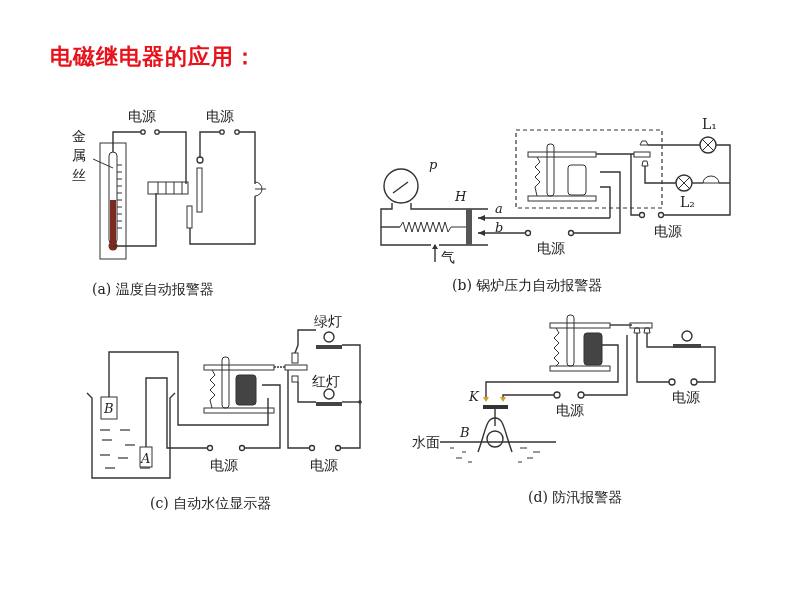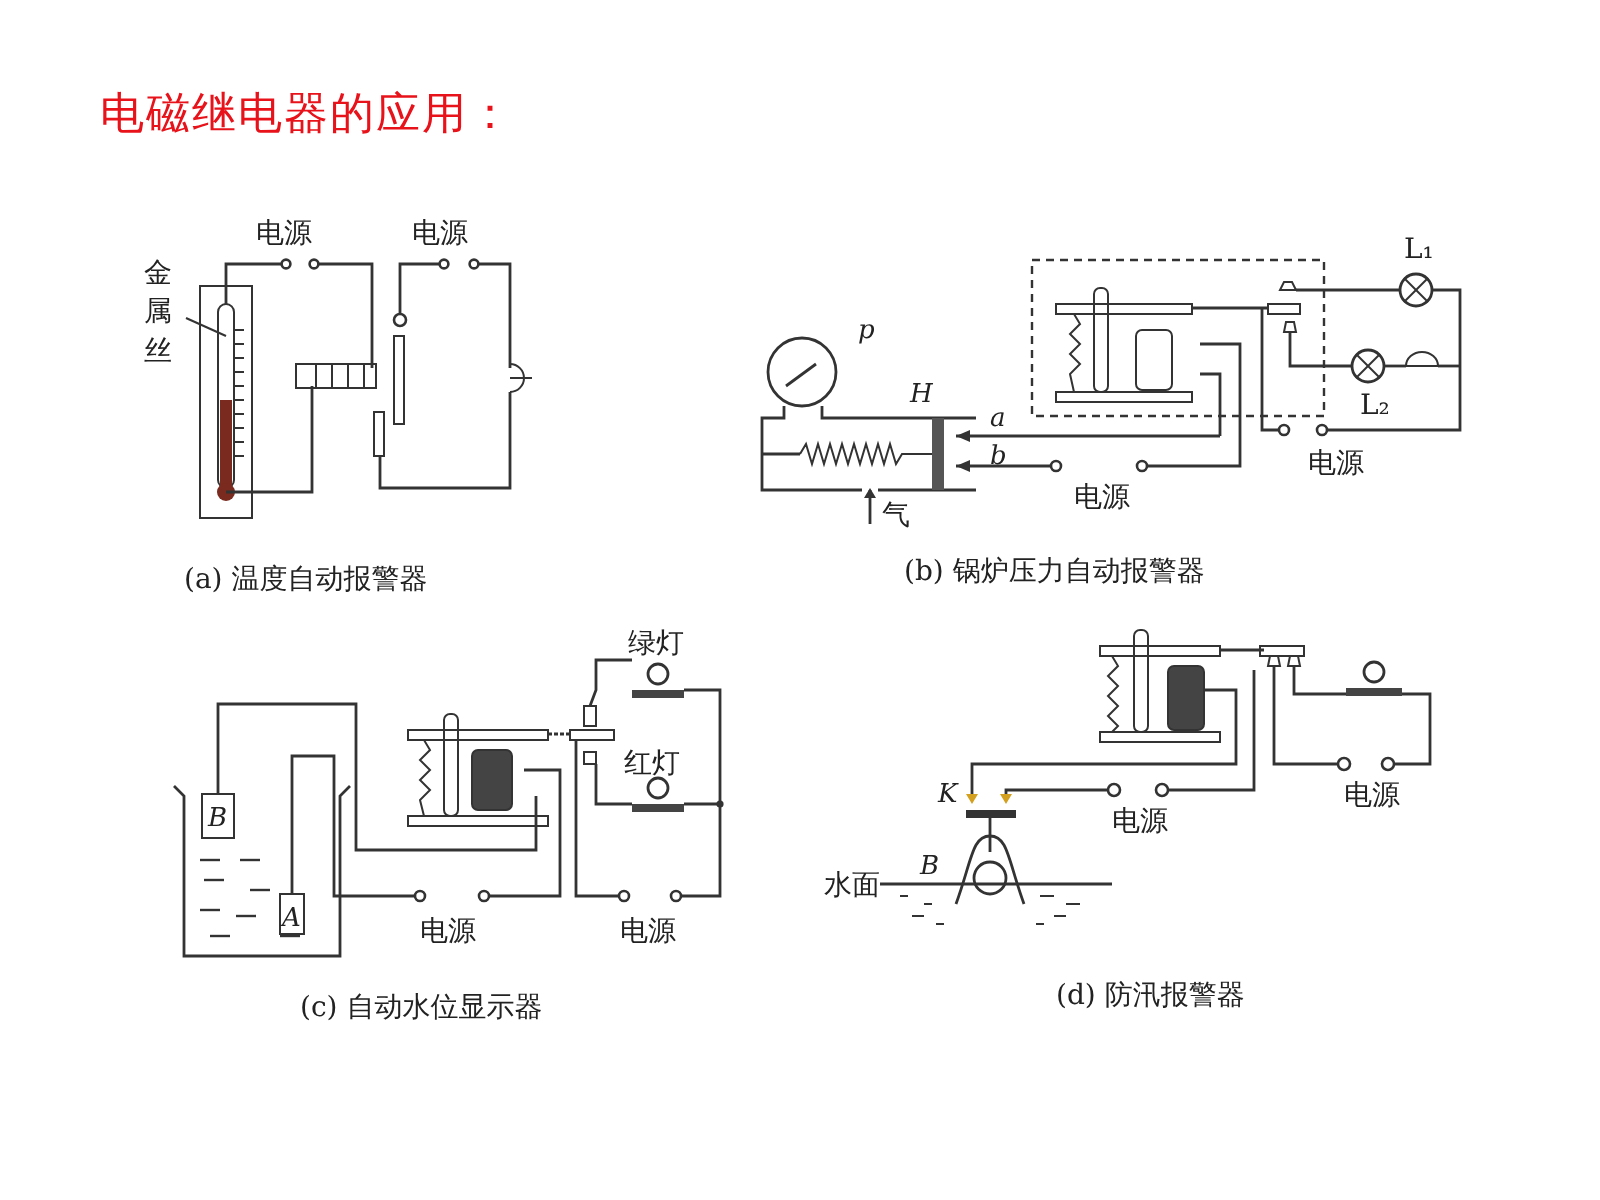--- a/index.html
+++ b/index.html
@@ -1,17 +1,17 @@
 <!DOCTYPE html>
 <html><head>
 <meta charset="utf-8">
 <style>
   html, body { margin:0; padding:0; background:#ffffff; }
   body { width:800px; height:600px; position:relative; overflow:hidden; font-family:"DejaVu Sans", sans-serif; }
-  .title { position:absolute; left:50px; top:42px; font-size:22px; font-weight:normal; color:#e8121a; letter-spacing:1px; font-family:"DejaVu Sans", sans-serif; }
+  .title { position:absolute; left:50px; top:42px; font-size:22px; font-weight:bold; color:#e8121a; letter-spacing:1px; font-family:"DejaVu Sans", sans-serif; }
   svg.diagram { position:absolute; left:0; top:0; }
   svg text { font-family:"DejaVu Serif", serif; fill:#222; }
   .w { fill:none; stroke:#333; stroke-width:1.4; }
   .thin { fill:none; stroke:#333; stroke-width:1; }
   .term { fill:#fff; stroke:#333; stroke-width:1.3; }
   .lbl { font-size:14px; }
   .cap { font-size:14px; }
   .it { font-style:italic; font-size:13px; }
 </style>
 </head>

